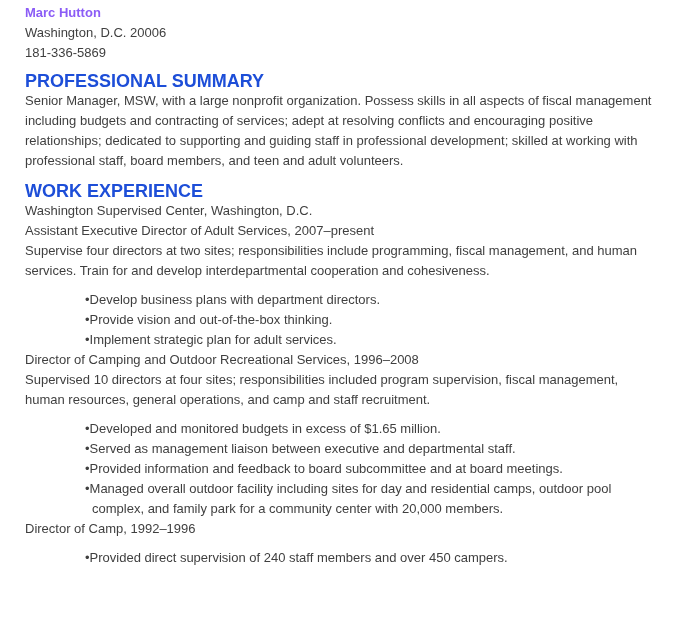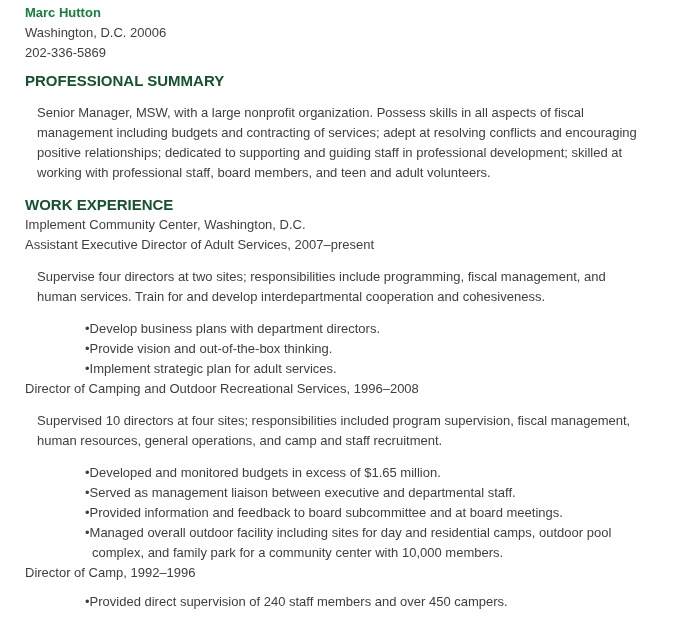--- a/index.html
+++ b/index.html
@@ -9,78 +9,78 @@
     box-sizing: border-box;
     padding: 3px 20px 0 25px;
     overflow: hidden;
     background: #ffffff;
     font-family: "Liberation Sans", "DejaVu Sans", sans-serif;
     font-size: 13px;
     line-height: 20px;
     color: #3f3f3f;
   }
   .line { line-height: 20px; }
-  .name { font-weight: 700; color: #15803d; }
+  .name { font-weight: 700; color: #8b5cf6; }
   h2.section-title {
-    font-size: 15px;
+    font-size: 18px;
     line-height: 20px;
     font-weight: 700;
-    color: #14532d;
+    color: #1d4ed8;
     margin: 8px 0 0 0;
     padding: 0;
   }
   h2.mt10 { margin-top: 10px; }
-  p.para { margin: 12px; padding: 0; }
+  p.para { margin: 0; padding: 0; }
   ul.bullets {
     list-style: none;
     margin: 9px 0 0 60px;
     padding: 0;
   }
   ul.bullets li.bullet {
     padding-left: 7px;
     text-indent: -7px;
     line-height: 20px;
   }
   ul.bullets li.bullet::before { content: attr(data-marker); }
 </style>
 </head>
 <body>
 
 <div class="page">
 
   <header>
     <div class="line name">Marc Hutton</div>
     <div class="line">Washington, D.C. 20006</div>
-    <div class="line">202-336-5869</div>
+    <div class="line">181-336-5869</div>
   </header>
 
   <section>
     <h2 class="section-title">PROFESSIONAL SUMMARY</h2>
     <p class="para">Senior Manager, MSW, with a large nonprofit organization. Possess skills in all aspects of fiscal management including budgets and contracting of services; adept at resolving conflicts and encouraging positive relationships; dedicated to supporting and guiding staff in professional development; skilled at working with professional staff, board members, and teen and adult volunteers.</p>
   </section>
 
   <section>
     <h2 class="section-title mt10">WORK EXPERIENCE</h2>
-    <div class="line">Implement Community Center, Washington, D.C.</div>
+    <div class="line">Washington Supervised Center, Washington, D.C.</div>
 
     <div class="line">Assistant Executive Director of Adult Services, 2007–present</div>
     <p class="para">Supervise four directors at two sites; responsibilities include programming, fiscal management, and human services. Train for and develop interdepartmental cooperation and cohesiveness.</p>
     <ul class="bullets">
       <li class="bullet" data-marker="•">Develop business plans with department directors.</li>
       <li class="bullet" data-marker="•">Provide vision and out-of-the-box thinking.</li>
       <li class="bullet" data-marker="•">Implement strategic plan for adult services.</li>
     </ul>
 
     <div class="line">Director of Camping and Outdoor Recreational Services, 1996–2008</div>
     <p class="para">Supervised 10 directors at four sites; responsibilities included program supervision, fiscal management, human resources, general operations, and camp and staff recruitment.</p>
     <ul class="bullets">
       <li class="bullet" data-marker="•">Developed and monitored budgets in excess of $1.65 million.</li>
       <li class="bullet" data-marker="•">Served as management liaison between executive and departmental staff.</li>
       <li class="bullet" data-marker="•">Provided information and feedback to board subcommittee and at board meetings.</li>
-      <li class="bullet" data-marker="•">Managed overall outdoor facility including sites for day and residential camps, outdoor pool complex, and family park for a community center with 10,000 members.</li>
+      <li class="bullet" data-marker="•">Managed overall outdoor facility including sites for day and residential camps, outdoor pool complex, and family park for a community center with 20,000 members.</li>
     </ul>
 
     <div class="line">Director of Camp, 1992–1996</div>
     <ul class="bullets">
       <li class="bullet" data-marker="•">Provided direct supervision of 240 staff members and over 450 campers.</li>
     </ul>
   </section>
 
 </div>
 

